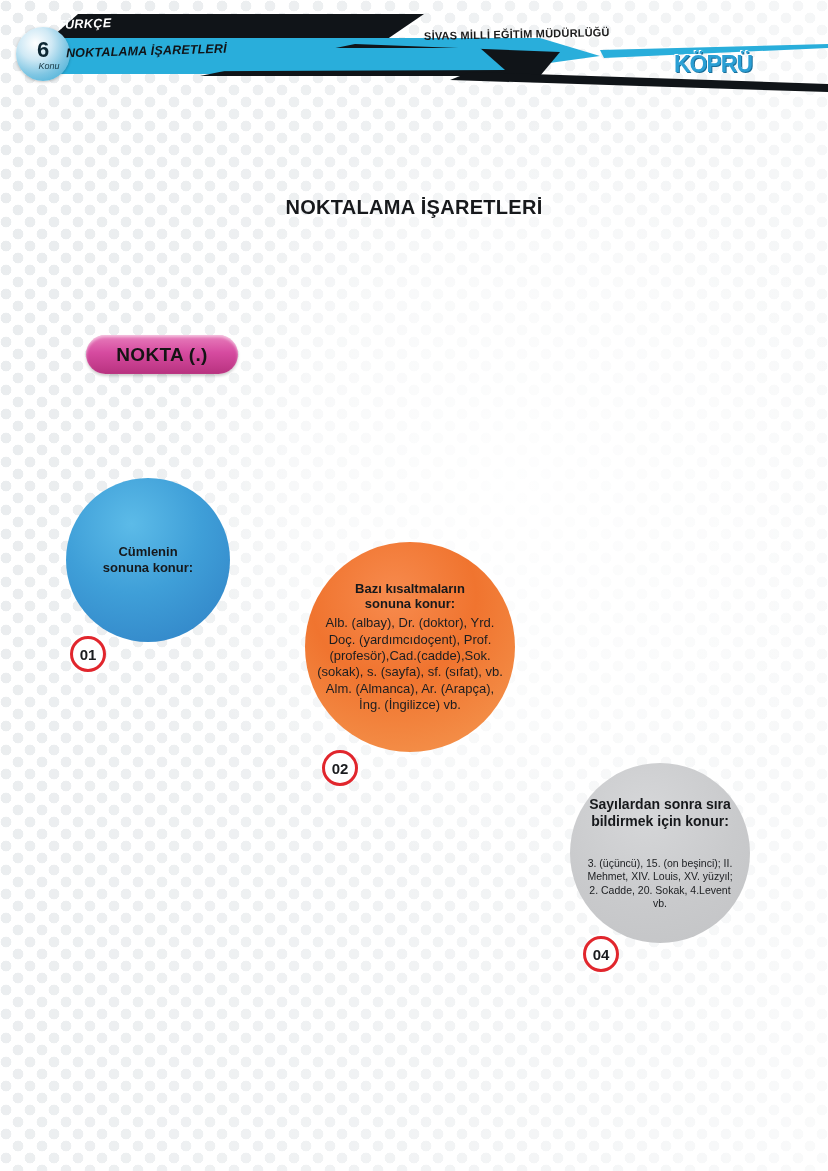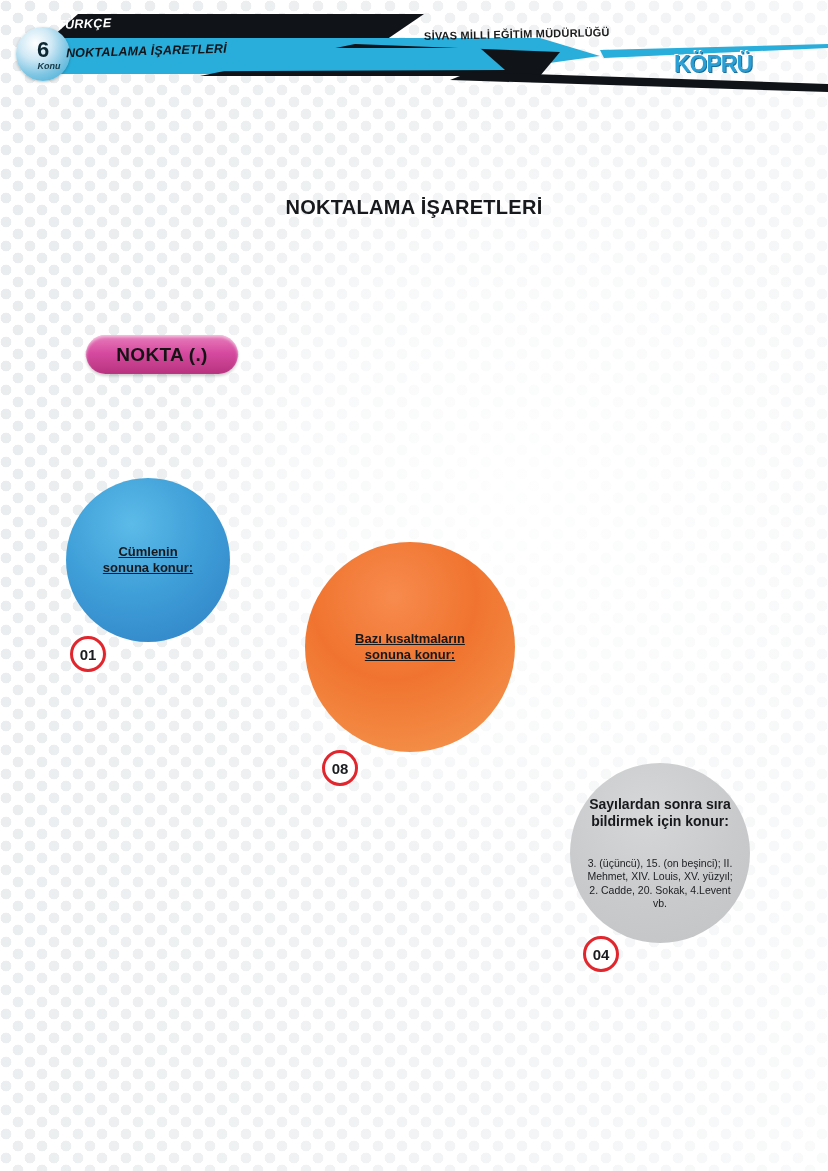--- a/index.html
+++ b/index.html
@@ -61,21 +61,21 @@
     line-height: 1;
   }
   .konu-num {
     font-size: 22px;
     font-weight: bold;
     color: #0d2733;
     margin-top: 2px;
   }
   .konu-word {
     font-size: 9px;
-    font-weight: bold;
+    font-weight: normal;
     font-style: italic;
     color: #173744;
     margin-top: 1px;
     margin-left: 12px;
   }
 
   .hdr-subject {
     position: absolute;
     left: 57px; top: 17px;
     font-size: 12.5px;
@@ -183,26 +183,26 @@
     display: flex;
     align-items: center;
     justify-content: center;
     z-index: 6;
     box-sizing: border-box;
   }
 
   
   .b01 { left: 66px;  top: 296px; width: 164px; height: 164px;
          background: radial-gradient(circle at 40% 28%, #5cbbe8 0%, #3f9fd8 45%, #2f7fc4 100%); }
-  .b01 .b-head { font-size: 13px; text-decoration: underline; }
+  .b01 .b-head { font-size: 13px; }
   .b01 .b-body { font-size: 12.5px; }
 
   .b02 { left: 305px; top: 160px; width: 210px; height: 210px;
          background: radial-gradient(circle at 42% 26%, #f78b4e 0%, #f0742f 42%, #f59a53 100%); }
-  .b02 .b-head { font-size: 13px; text-decoration: underline; }
+  .b02 .b-head { font-size: 13px; }
   .b02 .b-body { font-size: 13px; }
 
   .b03 { left: 570px; top: 135px; width: 180px; height: 180px;
          background: radial-gradient(circle at 42% 28%, #d6d7d9 0%, #c9cacc 55%, #c2c3c5 100%); }
   .b03 .b-head { font-size: 14px; }
   .b03 .b-body { font-size: 10.5px; margin-top: 27px; }
 
   .b04 { left: 555px; top: 330px; width: 190px; height: 190px;
          background: radial-gradient(circle at 42% 26%, #a4d14f 0%, #93c63f 50%, #8cc13a 100%); }
 
@@ -241,22 +241,23 @@
 
   <div class="nokta-pill">NOKTA (.)</div>
 
   <div class="bubble b01">
     <div class="b-head">Cümlenin<br>sonuna konur:</div>
   </div>
   <div class="num-chip c01">01</div>
 
   <div class="bubble b02">
     <div class="b-head">Bazı kısaltmaların<br>sonuna konur:</div>
-  </div>
-  <div class="num-chip c02">08</div>
+    <div class="b-body">Alb. (albay), Dr. (doktor), Yrd.<br>Doç. (yardımcıdoçent), Prof.<br>(profesör),Cad.(cadde),Sok.<br>(sokak), s. (sayfa), sf. (sıfat), vb.<br>Alm. (Almanca), Ar. (Arapça),<br>İng. (İngilizce) vb.</div>
+  </div>
+  <div class="num-chip c02">02</div>
 
   <div class="bubble b03">
     <div class="b-head">Sayılardan sonra sıra<br>bildirmek için konur:</div>
     <div class="b-body">3. (üçüncü), 15. (on beşinci); II.<br>Mehmet, XIV. Louis, XV. yüzyıl;<br>2. Cadde, 20. Sokak, 4.Levent<br>vb.</div>
   </div>
   <div class="num-chip c03">04</div>
 
   <div class="bubble b04">
     
     

